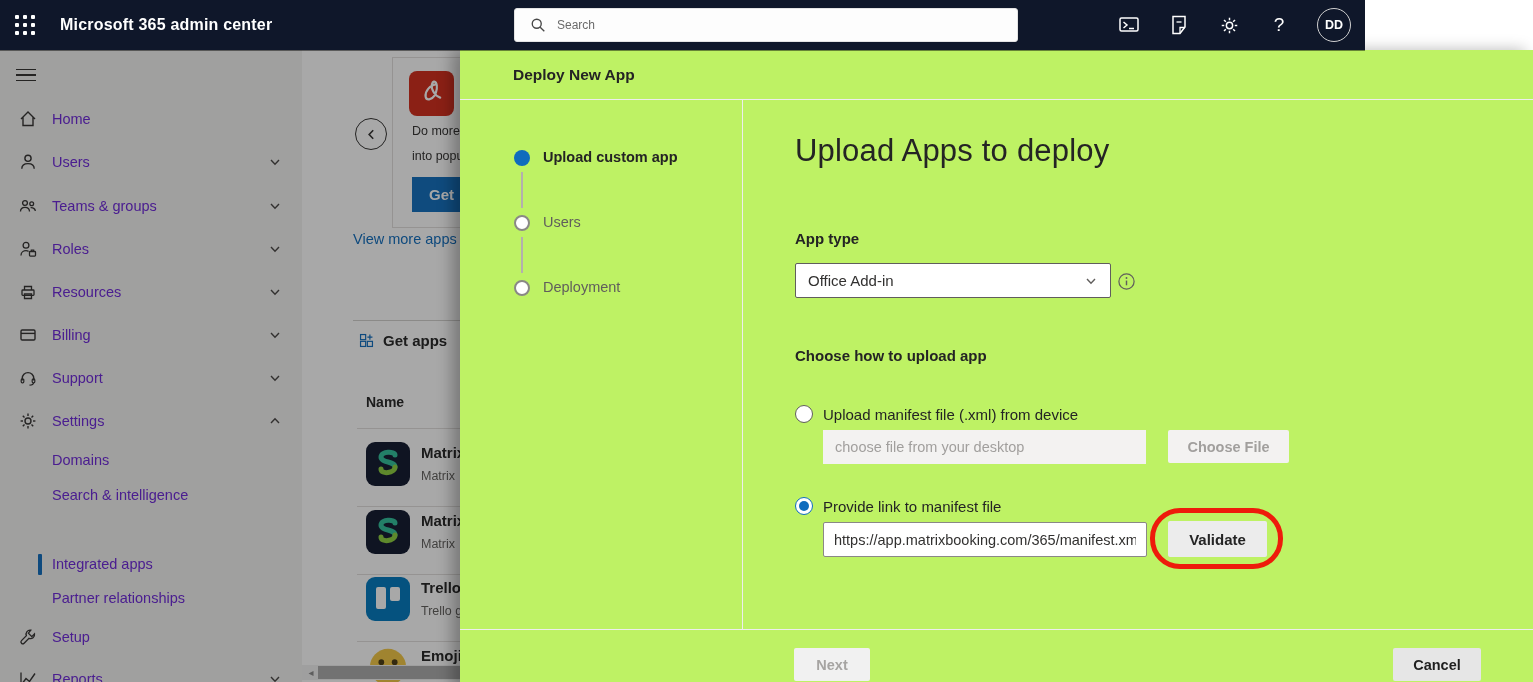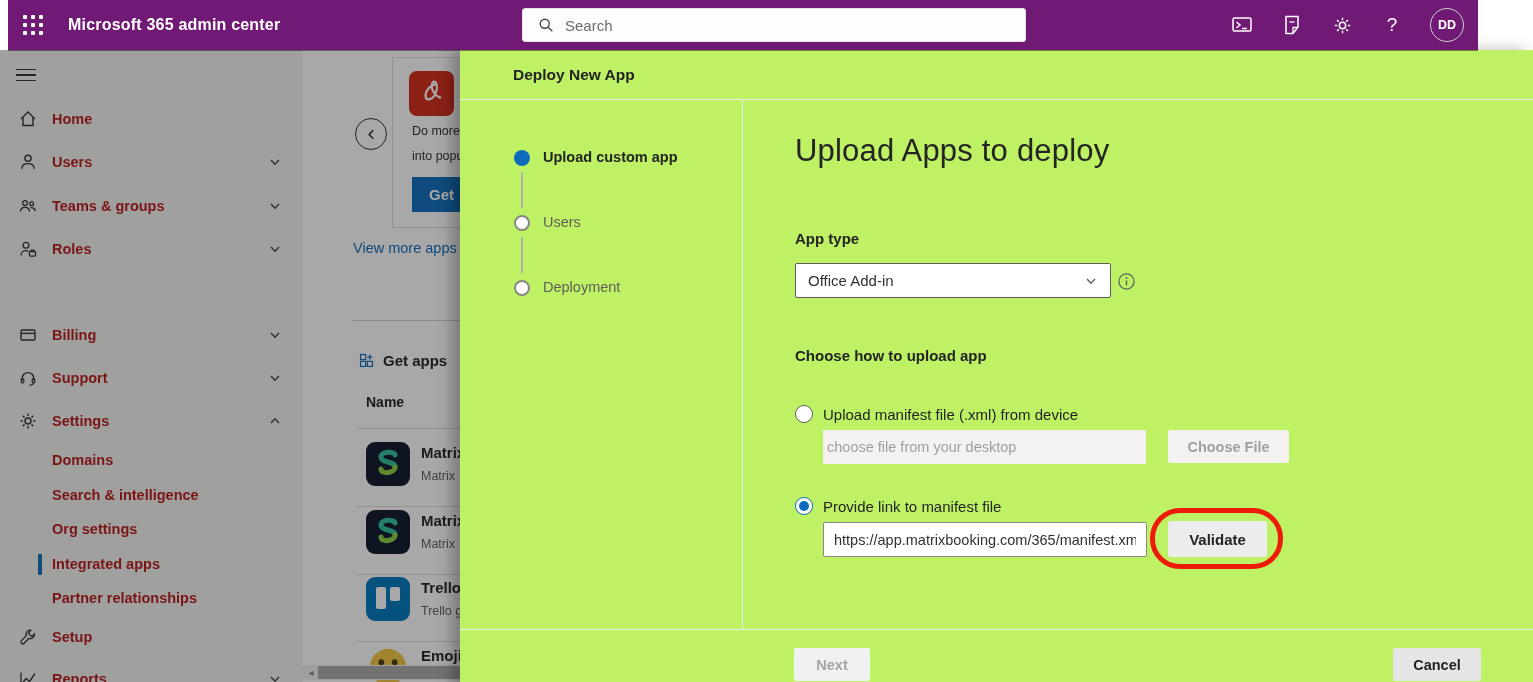--- a/index.html
+++ b/index.html
@@ -1,55 +1,55 @@
 <!DOCTYPE html>
 <html><head>
 <meta charset="utf-8">
 <style>
   * { margin:0; padding:0; box-sizing:border-box; }
   html,body { width:1533px; height:682px; overflow:hidden; font-family:"Liberation Sans", sans-serif; background:#fff; }
 
   
-  .topbar { position:absolute; left:8px; top:0; width:1470px; height:50px; background:#701a75; z-index:30; box-shadow:0 1px 0 rgba(0,0,0,.45); }
+  .topbar { position:absolute; left:0; top:0; width:1365px; height:50px; background:#0f172a; z-index:30; box-shadow:0 1px 0 rgba(0,0,0,.45); }
   .waffle { position:absolute; left:12px; top:12px; width:26px; height:26px; display:grid; grid-template-columns:repeat(3,1fr); gap:4px; padding:3px; cursor:pointer; }
   .waffle i { width:4px; height:4px; background:#fff; border-radius:1px; }
   .tb-title { position:absolute; left:60px; top:0; height:50px; line-height:50px; color:#fff; font-size:16px; font-weight:700; letter-spacing:.2px; }
   .searchwrap { position:absolute; left:514px; top:8px; width:504px; height:34px; background:#fdfdfd; border:1px solid #e3e3e3; border-radius:3px; display:flex; align-items:center; }
   .searchwrap svg { margin-left:14px; }
-  .searchwrap input { border:none; outline:none; background:transparent; font-size:15px; color:#333; margin-left:10px; width:420px; font-family:"Liberation Sans", sans-serif; }
+  .searchwrap input { border:none; outline:none; background:transparent; font-size:12px; color:#333; margin-left:10px; width:420px; font-family:"Liberation Sans", sans-serif; }
   .searchwrap input::placeholder { color:#6b6b6b; }
   .tb-icons { position:absolute; right:0; top:0; height:50px; display:flex; align-items:center; gap:26px; padding-right:14px; }
   .tb-ic { width:24px; height:24px; display:flex; align-items:center; justify-content:center; color:#fff; cursor:pointer; }
   .tb-help { color:#fff; font-size:19px; font-weight:400; }
   .avatar { width:34px; height:34px; border:1.6px solid #cfcfcf; border-radius:50%; color:#fff; font-size:12.5px; font-weight:600; display:flex; align-items:center; justify-content:center; cursor:pointer; }
 
   
   .stage { position:absolute; left:0; top:50px; width:1533px; height:632px; }
 
   
   .sidebar { position:absolute; left:0; top:0; width:302px; height:632px; background:#f3f2f1; z-index:1; }
   .hamburger { position:absolute; left:16px; top:13px; width:24px; height:24px; display:flex; flex-direction:column; justify-content:center; gap:4px; cursor:pointer; }
   .hamburger i { display:block; height:1.6px; background:#323130; width:20px; }
   .nav-item { position:absolute; left:0; width:302px; height:26px; display:flex; align-items:center; cursor:pointer; }
   .nav-ic { position:absolute; left:18px; width:20px; height:20px; color:#323130; }
-  .nav-label { position:absolute; left:52px; font-size:14.5px; color:#b91c1c; white-space:nowrap;font-weight:bold; }
+  .nav-label { position:absolute; left:52px; font-size:14.5px; color:#6d28d9; white-space:nowrap; }
   .nav-chev { position:absolute; right:20px; width:14px; height:14px; color:#484644; }
   .sub .nav-label { left:52px; }
   .selbar { position:absolute; left:38px; width:4px; height:21px; background:#0f6cbd; border-radius:1px; }
 
   
   .strip { position:absolute; left:302px; top:0; width:158px; height:632px; background:#ffffff; z-index:1; overflow:hidden; }
   .promo-card { position:absolute; left:90px; top:7px; width:150px; height:171px; background:#fff; border:1px solid #e1dfdd; }
   .adobe { position:absolute; left:16px; top:13px; width:45px; height:45px; border-radius:8px; background:#d22b1a; display:flex; align-items:center; justify-content:center; }
   .promo-t { position:absolute; left:19px; font-size:12.5px; color:#323130; white-space:nowrap; }
   .get-btn { position:absolute; left:19px; top:119px; width:74px; height:35px; background:#106ebe; color:#fff; font-size:15px; font-weight:600; border:none; text-align:left; padding-left:17px; cursor:pointer; font-family:"Liberation Sans", sans-serif; }
   .car-prev { position:absolute; left:53px; top:68px; width:32px; height:32px; border:1.6px solid #323130; border-radius:50%; display:flex; align-items:center; justify-content:center; color:#323130; background:transparent; cursor:pointer; }
-  .viewmore { position:absolute; left:51px; top:190px; font-size:14.5px; color:#0f6cbd; white-space:nowrap; cursor:pointer; }
+  .viewmore { position:absolute; left:51px; top:181px; font-size:14.5px; color:#0f6cbd; white-space:nowrap; cursor:pointer; }
   .strip-div1 { position:absolute; left:51px; right:0; top:270px; height:1px; background:#d2d0ce; }
-  .getapps { position:absolute; left:56px; top:282px; display:flex; align-items:center; gap:8px; font-size:15px; font-weight:700; color:#242424; cursor:pointer; white-space:nowrap;margin-top:20px; }
+  .getapps { position:absolute; left:56px; top:282px; display:flex; align-items:center; gap:8px; font-size:15px; font-weight:700; color:#242424; cursor:pointer; white-space:nowrap; }
   .colhead { position:absolute; left:64px; top:344px; font-size:14px; font-weight:700; color:#242424; }
   .strip-div2 { position:absolute; left:55px; right:0; top:378px; height:1px; background:#e1dfdd; }
   .app-row { position:absolute; left:55px; right:-40px; height:67px; border-bottom:1px solid #e1dfdd; cursor:pointer; }
   .app-row.last { border-bottom:none; }
   .app-ic { position:absolute; left:9px; top:2px; width:44px; height:44px; border-radius:9px; display:flex; align-items:center; justify-content:center; }
   .app-ic.matrix { background:#10182e; }
   .app-ic.trello { background:#0079bf; }
   .app-ic.emoji { background:transparent; }
   .row-title { position:absolute; left:64px; top:4px; font-size:15px; font-weight:700; color:#242424; white-space:nowrap; }
   .row-sub { position:absolute; left:64px; top:29px; font-size:12.5px; color:#605e5c; white-space:nowrap; }
@@ -79,21 +79,21 @@
   .dropdown { position:absolute; left:52px; top:163px; width:316px; height:35px; border:1px solid #605e5c; border-radius:2px; background:#fff; display:flex; align-items:center; cursor:pointer; }
   .dropdown .val { margin-left:12px; font-size:15px; color:#323130; }
   .dropdown .chev { position:absolute; right:12px; color:#605e5c; width:14px; height:14px; }
   .info-ic { position:absolute; left:374px; top:172px; width:19px; height:19px; color:#605e5c; cursor:pointer; }
   .opt-row { position:absolute; left:52px; display:flex; align-items:center; gap:10px; }
   .radio { width:18px; height:18px; border-radius:50%; background:#fff; flex:0 0 auto; cursor:pointer; }
   .radio.off { border:1px solid #605e5c; }
   .radio.on { border:1px solid #0f6cbd; position:relative; }
   .radio.on::after { content:""; position:absolute; left:3px; top:3px; width:10px; height:10px; border-radius:50%; background:#0f6cbd; }
   .opt-label { font-size:15px; color:#242424; white-space:nowrap; cursor:pointer; }
-  .file-input { position:absolute; left:80px; top:330px; width:323px; height:34px; background:#f3f2f1; border:none; padding:0 4px; font-size:14.5px; color:#a19f9d; font-family:"Liberation Sans", sans-serif; }
+  .file-input { position:absolute; left:80px; top:330px; width:323px; height:34px; background:#f3f2f1; border:none; padding:0 12px; font-size:14.5px; color:#a19f9d; font-family:"Liberation Sans", sans-serif; }
   .file-input::placeholder { color:#a19f9d; }
   .choose-btn { position:absolute; left:425px; top:330px; width:121px; height:33px; background:#f3f2f1; border:none; border-radius:2px; font-size:14.5px; font-weight:700; color:#a19f9d; font-family:"Liberation Sans", sans-serif; }
   .url-input { position:absolute; left:80px; top:422px; width:324px; height:35px; border:1px solid #8a8886; border-radius:2px; background:#fff; padding:0 10px; font-size:14.5px; color:#323130; white-space:nowrap; overflow:hidden; font-family:"Liberation Sans", sans-serif; }
   .validate-btn { position:absolute; left:425px; top:421px; width:99px; height:36px; background:#ececec; border:none; border-radius:2px; font-size:15px; font-weight:700; color:#242424; cursor:pointer; font-family:"Liberation Sans", sans-serif; }
   .red-ring { position:absolute; left:407px; top:408px; width:133px; height:61px; border:5px solid #ee1b0b; border-radius:30px; pointer-events:none; }
 
   .pfooter { position:absolute; left:0; right:0; bottom:0; height:69px; border-top:1px solid #ededed; }
   .next-btn { position:absolute; left:334px; top:18px; width:76px; height:33px; background:#f1f1f1; border:none; border-radius:2px; font-size:14.5px; font-weight:600; color:#a6a4a2; font-family:"Liberation Sans", sans-serif; }
   .cancel-btn { position:absolute; right:52px; top:18px; width:88px; height:33px; background:#e6e6e6; border:none; border-radius:2px; font-size:14.5px; font-weight:600; color:#1f1f1f; cursor:pointer; font-family:"Liberation Sans", sans-serif;margin-left:42px; }
 
@@ -298,20 +298,33 @@
             <use href="#i-rolebadge"></use>
           </svg>
         </span>
       <span class="nav-label">Roles</span>
       <span class="nav-chev">
           <svg class="ic">
             <use href="#i-chevdown"></use>
           </svg>
         </span>
     </div>
+    <div class="nav-item" style="top:229px">
+      <span class="nav-ic">
+          <svg class="ic">
+            <use href="#i-resources"></use>
+          </svg>
+        </span>
+      <span class="nav-label">Resources</span>
+      <span class="nav-chev">
+          <svg class="ic">
+            <use href="#i-chevdown"></use>
+          </svg>
+        </span>
+    </div>
     <div class="nav-item" style="top:272px">
       <span class="nav-ic">
           <svg class="ic">
             <use href="#i-card"></use>
           </svg>
         </span>
       <span class="nav-label">Billing</span>
       <span class="nav-chev">
           <svg class="ic">
             <use href="#i-chevdown"></use>
@@ -343,23 +356,20 @@
             <use href="#i-chevdown"></use>
           </svg>
         </span>
     </div>
 
     <div class="nav-item sub" style="top:397px">
       <span class="nav-label">Domains</span>
     </div>
     <div class="nav-item sub" style="top:432px">
       <span class="nav-label">Search &amp; intelligence</span>
-    </div>
-    <div class="nav-item sub" style="top:466px">
-      <span class="nav-label">Org settings</span>
     </div>
     <div class="nav-item sub" style="top:501px">
       <span class="selbar"></span>
       <span class="nav-label">Integrated apps</span>
     </div>
     <div class="nav-item sub" style="top:535px">
       <span class="nav-label">Partner relationships</span>
     </div>
 
     <div class="nav-item" style="top:574px">

